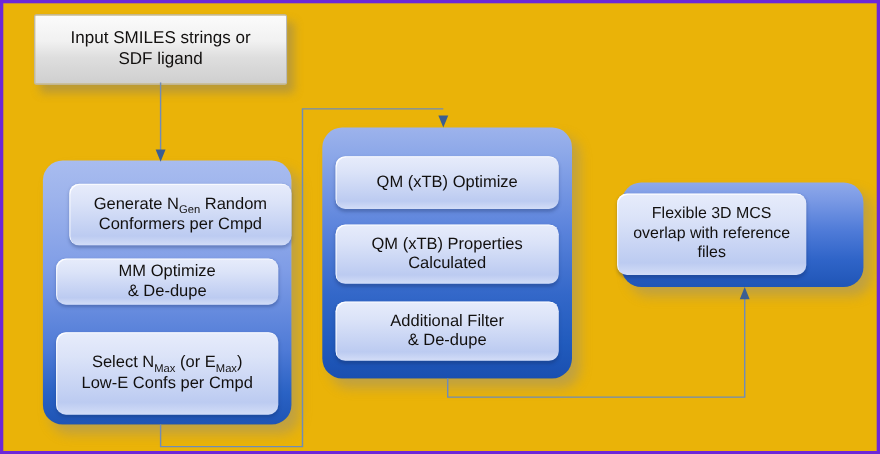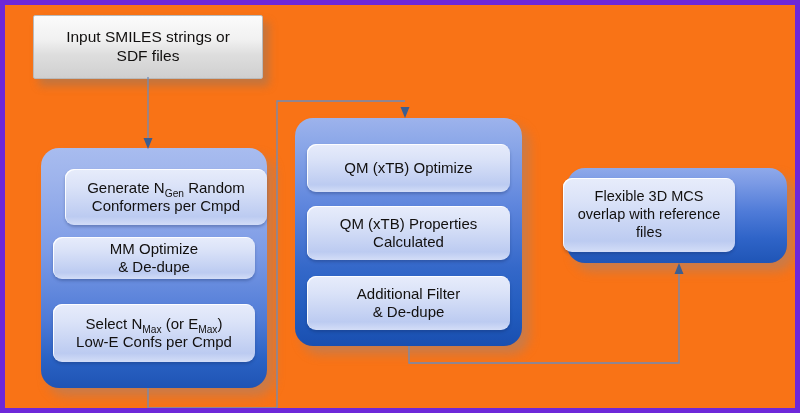--- a/index.html
+++ b/index.html
@@ -1,23 +1,23 @@
 <!DOCTYPE html>
 <html><head>
 <meta charset="utf-8">
 <style>
   html,body{margin:0;padding:0;background:#ffffff;}
   body{font-family:"Liberation Sans","DejaVu Sans",sans-serif;}
 
   #page{
     position:relative;
     width:800px;height:413px;
-    background:#f97316;
+    background:#eab308;
     box-sizing:border-box;
-    border:5px solid #6d28d9;
+    border:3px solid #6d28d9;
     overflow:hidden;
   }
 
   
   .nodetext{
     position:relative;
     z-index:3;
     text-align:center;
     line-height:1.22;
     color:#12100f;
@@ -61,21 +61,21 @@
     border-radius:9px;
     background:linear-gradient(to bottom,#e7ecfb 0%,#dbe3f8 30%,#c9d5f4 62%,#bccbf1 85%,#d3ddf7 100%);
     box-shadow:0 2px 3px rgba(20,40,90,.30), inset 1px 1px 0 rgba(255,255,255,.9);
     display:flex;align-items:center;justify-content:center;
     font-size:15px;
   }
 
   
   #n-generate{left:48px;top:164px;width:202px;height:56px;margin-left:12px;}
   #n-mm      {left:48px;top:232px;width:202px;height:42px;}
-  #n-select  {left:48px;top:299px;width:202px;height:58px;}
+  #n-select  {left:48px;top:299px;width:202px;height:75px;}
 
   
   #n-qmopt   {left:302px;top:139px;width:203px;height:48px;}
   #n-qmprop  {left:302px;top:201px;width:203px;height:54px;}
   #n-addfil  {left:302px;top:271px;width:203px;height:54px;justify-content:center;}
 
   
   #n-mcs     {left:558px;top:173px;width:172px;height:74px;font-size:14.5px;}
 
   
@@ -100,21 +100,21 @@
       <polygon points="400,113 395.5,102 404.5,102"></polygon>
     </g>
 
     <g>
       <polyline points="404,341 404,358 674,358 674,265"></polyline>
       <polygon points="674,258 669.5,269 678.5,269"></polygon>
     </g>
   </svg>
 
   <div id="input-box">
-    <span class="nodetext"><span>Input SMILES strings or</span><br><span>SDF files</span></span>
+    <span class="nodetext"><span>Input SMILES strings or</span><br><span>SDF ligand</span></span>
   </div>
 
   <div class="bluebox left"></div>
 
   <div class="innerbox" id="n-generate">
     <span class="nodetext"><span>Generate N</span><sub>Gen</sub><span> Random</span><br><span>Conformers per Cmpd</span></span>
   </div>
 
   <div class="innerbox" id="n-mm">
     <span class="nodetext"><span>MM Optimize</span><br><span>&amp; De-dupe</span></span>

